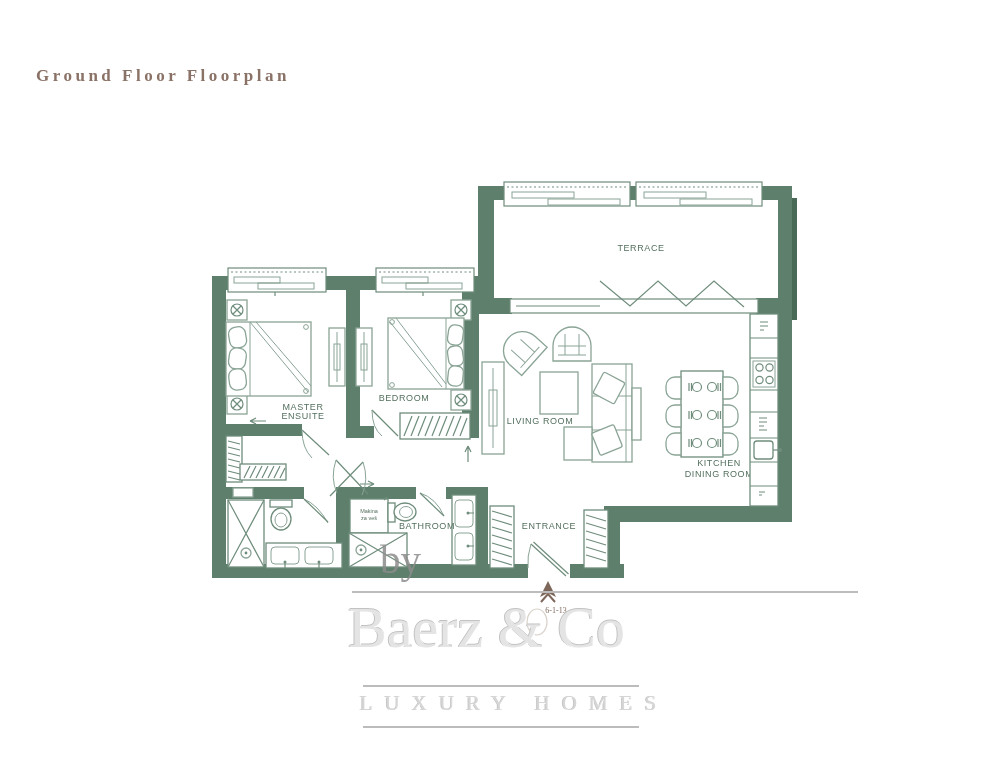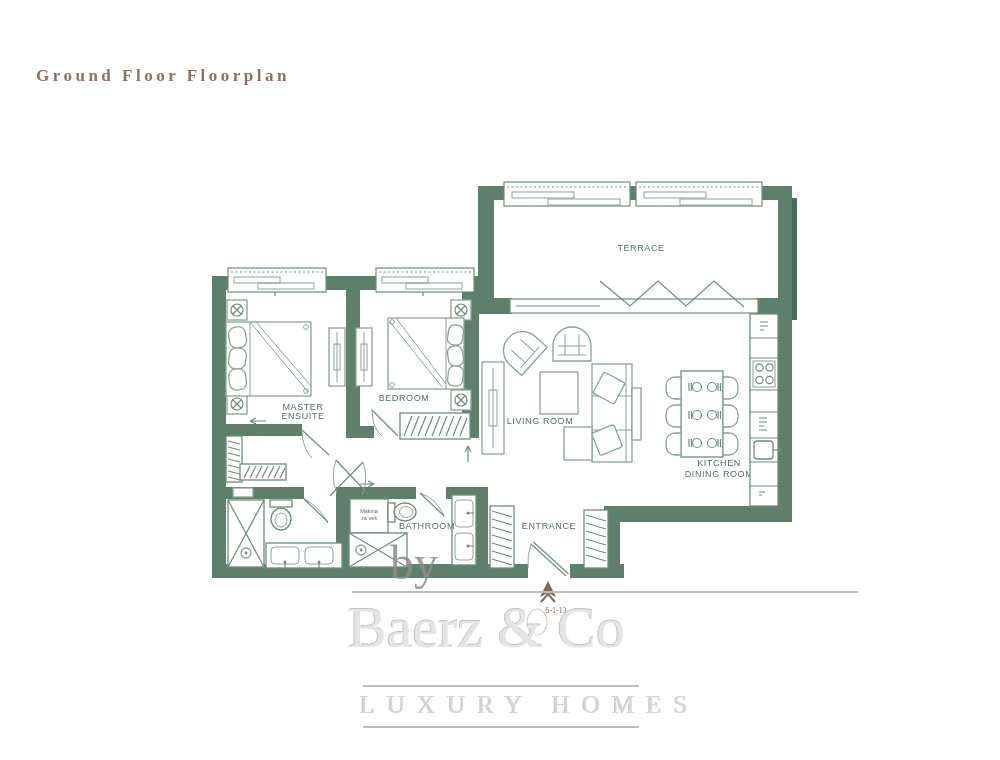--- a/index.html
+++ b/index.html
@@ -18,28 +18,28 @@
   .fwd{fill:#ffffff;stroke:var(--furniture-dark);stroke-width:1.3;}
   .fd{fill:none;stroke:var(--furniture-dark);stroke-width:1.2;}
   .fl{fill:none;stroke:var(--furniture);stroke-width:1;}
   .win{fill:#ffffff;stroke:var(--furniture-dark);stroke-width:1.2;}
   .dash{fill:none;stroke:var(--furniture-dark);stroke-width:1;stroke-dasharray:2 2.5;}
   text.room{fill:var(--label);font-family:"Liberation Sans",sans-serif;font-size:9px;
        letter-spacing:.6px;text-anchor:middle;}
   text.tiny{fill:var(--label);font-family:"Liberation Sans",sans-serif;font-size:5.5px;text-anchor:middle;}
   text.north-txt{fill:var(--north);font-family:"Liberation Serif",serif;font-size:8px;text-anchor:middle;}
   .wm{position:absolute;z-index:2;font-family:"Liberation Serif",serif;}
-  .wm-by{left:390px;top:535px;font-size:48px;color:#8d8d8d;opacity:.85;}
+  .wm-by{left:380px;top:535px;font-size:41px;color:#8d8d8d;opacity:.85;}
   .wm-line{position:absolute;z-index:2;background:var(--watermark-line);height:1.5px;}
   .wm-line1{left:352px;top:591px;width:506px;}
   .wm-line2{left:363px;top:685px;width:276px;}
   .wm-line3{left:363px;top:726px;width:276px;}
   .wm-brand{left:348px;top:594px;width:304px;text-align:left;font-size:58px;
        color:var(--watermark);text-shadow:1px 1px 0 #ffffff,-1px 0 0 #c2c2c2,0 -1px 0 #c2c2c2;}
-  .wm-tagline{left:360px;top:691px;width:292px;text-align:right;font-size:25px;letter-spacing:12px;
+  .wm-tagline{left:360px;top:691px;width:292px;text-align:right;font-size:21px;letter-spacing:12px;
        color:#d6d6d6;text-shadow:1px 1px 0 #ffffff,-1px 0 0 #c6c6c6;white-space:nowrap;}
 </style>
 </head>
 <body>
 
 <div class="page-title">Ground Floor Floorplan</div>
 
 <svg class="plan" width="1000" height="760" viewBox="0 0 1000 760">
 
   <g>

